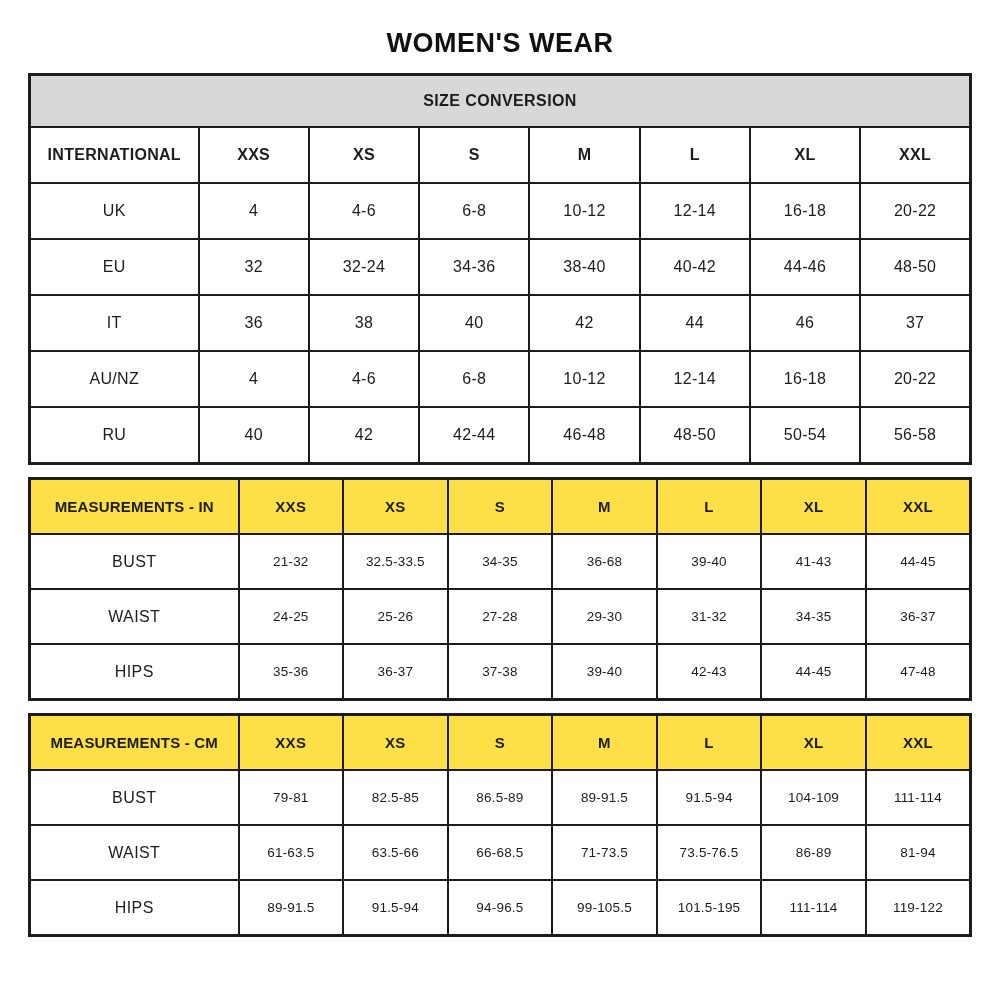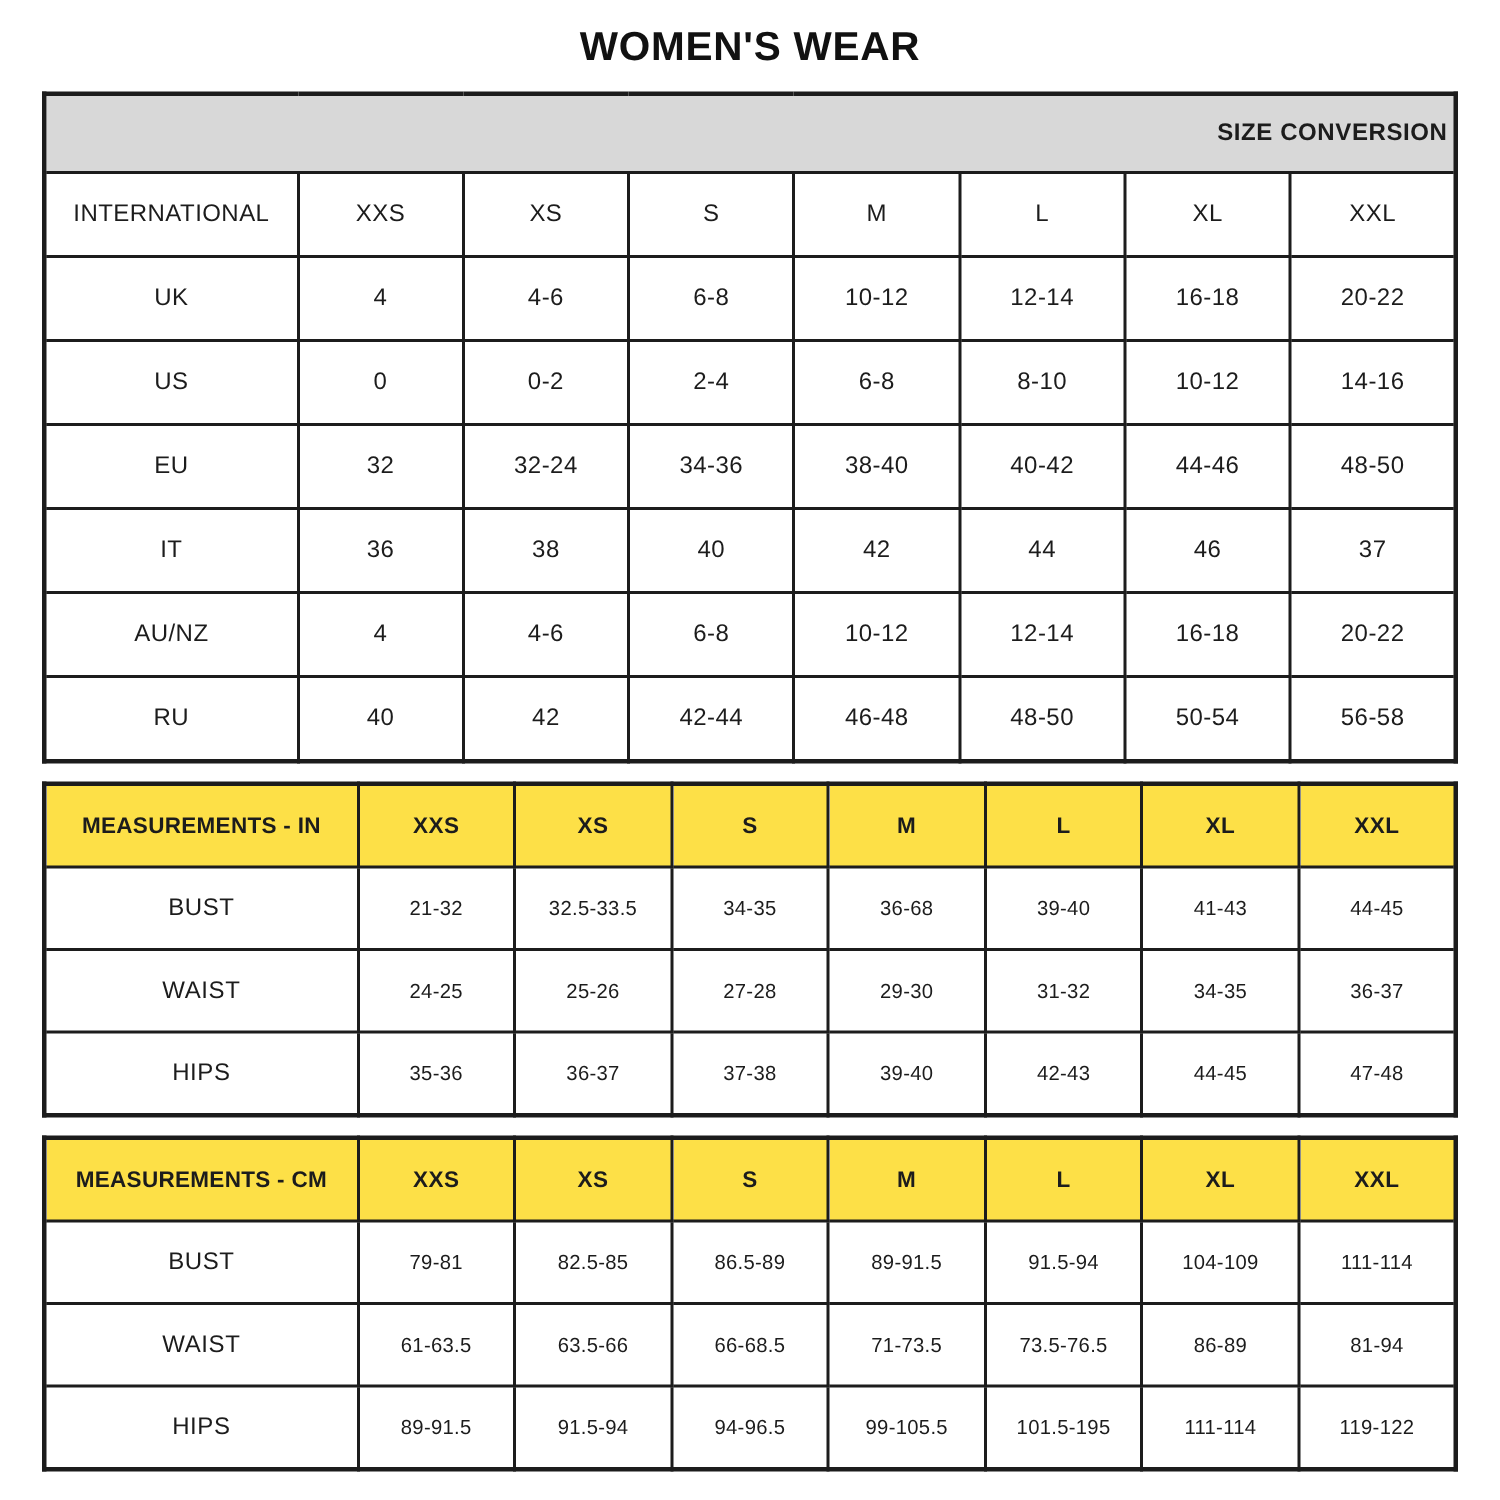--- a/index.html
+++ b/index.html
@@ -8,21 +8,21 @@
     background: #ffffff;
     width: 1000px;
     height: 1000px;
     font-family: "Liberation Sans", sans-serif;
     color: #1c1c1c;
     -webkit-font-smoothing: antialiased;
   }
   .page {
     width: 944px;
     margin: 0 auto;
-    padding-top: 16px;
+    padding-top: 28px;
   }
   h1.page-title {
     margin: 0 0 14px 0;
     text-align: center;
     font-size: 27px;
     font-weight: 700;
     letter-spacing: 0.5px;
     line-height: 31px;
     color: #111111;
   }
@@ -41,29 +41,28 @@
     overflow: hidden;
     white-space: nowrap;
   }
   
   .conv .band-cell {
     background: #d8d8d8;
     height: 50px;
     font-size: 16px;
     font-weight: 700;
     letter-spacing: 0.4px;
-    text-align: right;
   }
   .conv td, .conv th.colhead {
     height: 54px;
     font-size: 16px;
     font-weight: 400;
     letter-spacing: 0.3px;
   }
-  .conv th.colhead { font-weight: 400; }
+  .conv th.colhead { font-weight: 700; }
   
   .meas th {
     background: #fde047;
     height: 53px;
     font-size: 15px;
     font-weight: 700;
     letter-spacing: 0.3px;
   }
   .meas th.meas-title {
     font-size: 15px;
@@ -113,30 +112,20 @@
           <td>UK</td>
           <td>4</td>
           <td>4-6</td>
           <td>6-8</td>
           <td>10-12</td>
           <td>12-14</td>
           <td>16-18</td>
           <td>20-22</td>
         </tr>
         <tr>
-          <td>US</td>
-          <td>0</td>
-          <td>0-2</td>
-          <td>2-4</td>
-          <td>6-8</td>
-          <td>8-10</td>
-          <td>10-12</td>
-          <td>14-16</td>
-        </tr>
-        <tr>
           <td>EU</td>
           <td>32</td>
           <td>32-24</td>
           <td>34-36</td>
           <td>38-40</td>
           <td>40-42</td>
           <td>44-46</td>
           <td>48-50</td>
         </tr>
         <tr>

